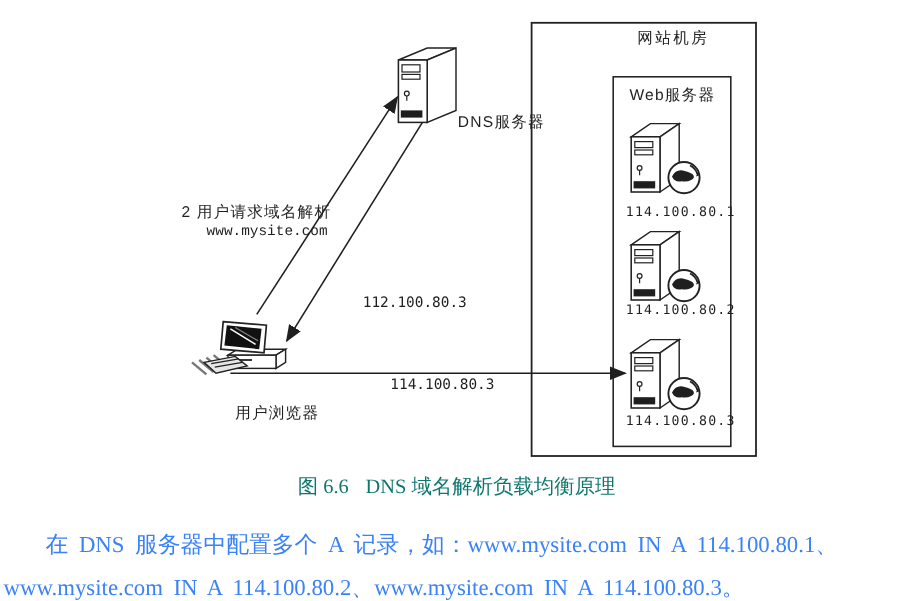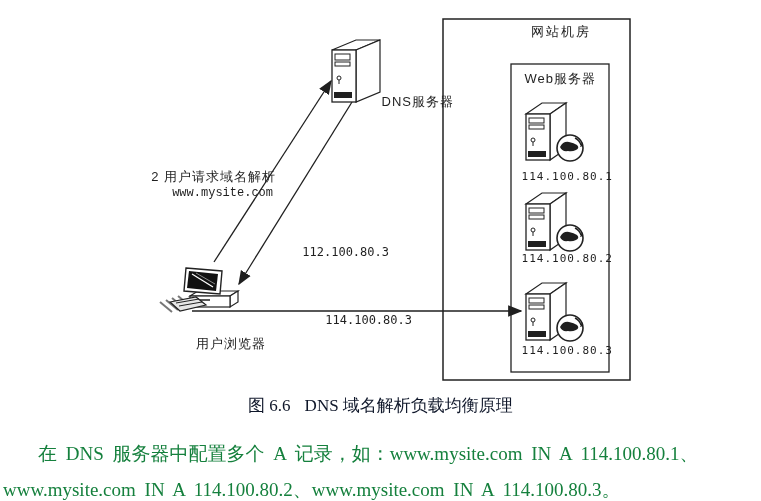--- a/index.html
+++ b/index.html
@@ -22,28 +22,28 @@
   }
   .fs13{font-size:13px;letter-spacing:1px;}
   .mono{font-family:"DejaVu Sans Mono","Liberation Mono",monospace;font-size:12px;letter-spacing:0px;}
   .ip{font-family:"DejaVu Sans Mono","Liberation Mono",monospace;font-size:11px;letter-spacing:1px;}
   .caption{
     position:absolute;
     top:394px;left:0;width:761px;
     text-align:center;
     font-family:"Liberation Serif","DejaVu Serif",serif;
     font-size:17px;
-    color:#0f172a;
+    color:#0f766e;
   }
   .caption .cap-title{margin-left:14px;}
   .para-line{
     position:absolute;
     font-family:"Liberation Serif","DejaVu Serif",serif;
     font-size:19px;
-    color:#15803d;
+    color:#3b82f6;
     white-space:nowrap;
     word-spacing:4px;
   }
   .para1{left:38px;top:441px;}
   .para2{left:3px;top:477px;}
 </style>
 </head>
 <body>
 
 <div class="page">

